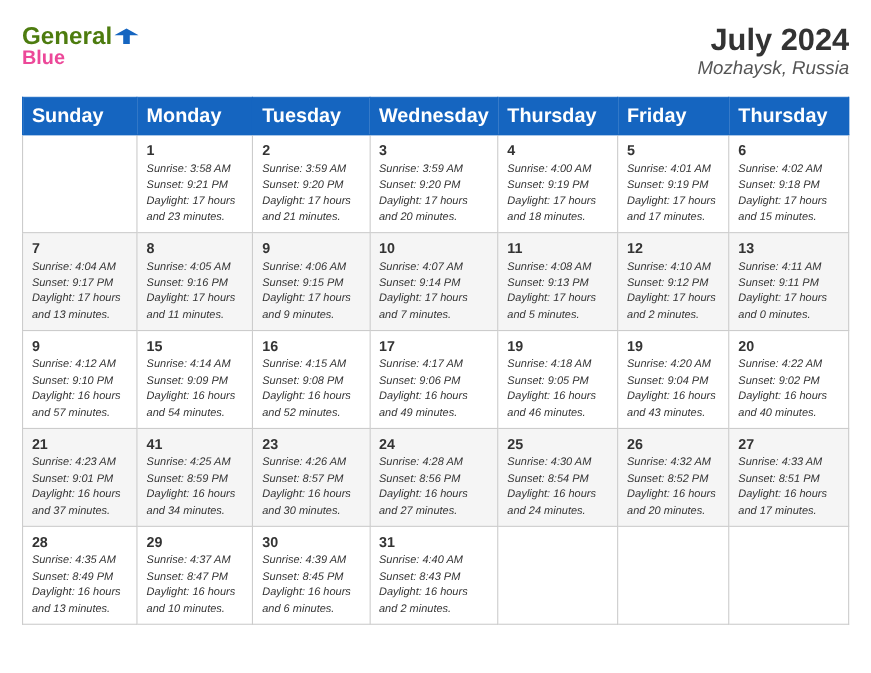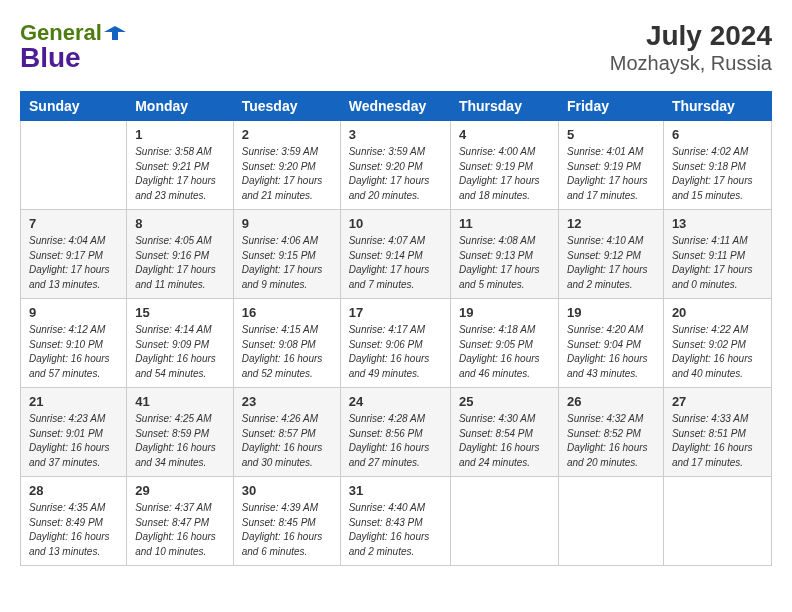--- a/index.html
+++ b/index.html
@@ -23,34 +23,35 @@
     }
     .title-area {
       text-align: right;
     }
     .month-year {
       font-size: 28px;
       font-weight: bold;
       color: #333;
     }
     .location {
-      font-size: 20px;
+      font-size: 17px;
       color: #555;
+      font-style: italic;
     }
     .calendar {
       width: 100%;
       border-collapse: collapse;
       border: 1px solid #ccc;
     }
     .calendar th {
       background-color: #1565c0;
       color: #fff;
       text-align: left;
       padding: 6px 8px;
-      font-size: 14px;
+      font-size: 18px;
       border: 1px solid #1565c0;
     }
     .calendar td {
       vertical-align: top;
       padding: 6px 8px;
       border: 1px solid #ccc;
       width: 113px;
       min-height: 80px;
     }
     .calendar tr:nth-child(even) td {
@@ -80,21 +81,21 @@
 <body>
 
 <div class="header">
   <div class="logo">
     <div style="display:flex; align-items:center; gap:2px;">
       <span style="font-size:22px; font-weight:bold; color:#4d7c0f;">General</span>
       <svg width="22" height="22" viewBox="0 0 22 22">
         <polygon points="11,4 22,10 14,10 14,18 8,18 8,10 0,10" fill="#1565c0"></polygon>
       </svg>
     </div>
-    <span style="font-size:28px; font-weight:bold; color:#4c1d95; margin-top:-4px;">Blue</span>
+    <span style="font-size:18px; font-weight:bold; color:#ec4899; margin-top:-4px;">Blue</span>
   </div>
   <div class="title-area">
     <div class="month-year">July 2024</div>
     <div class="location">Mozhaysk, Russia</div>
   </div>
 </div>
 
 <table class="calendar">
   <thead>
     <tr>

